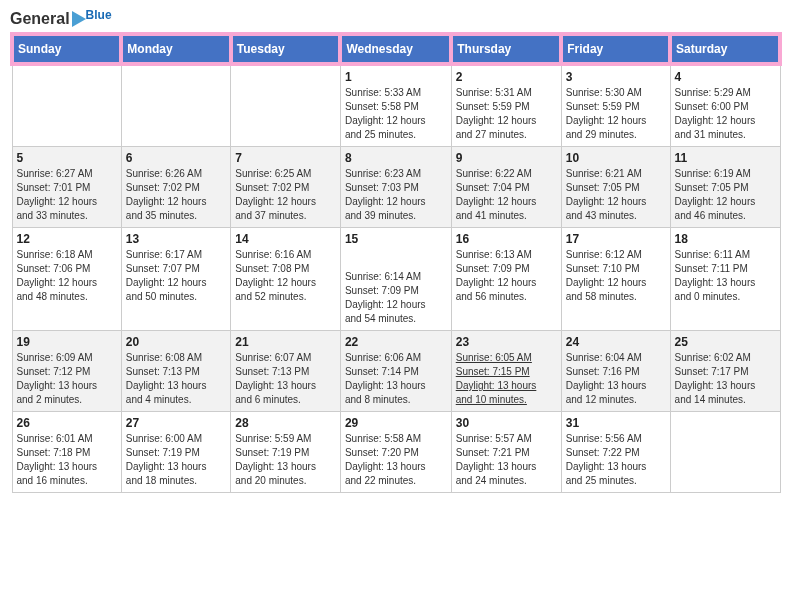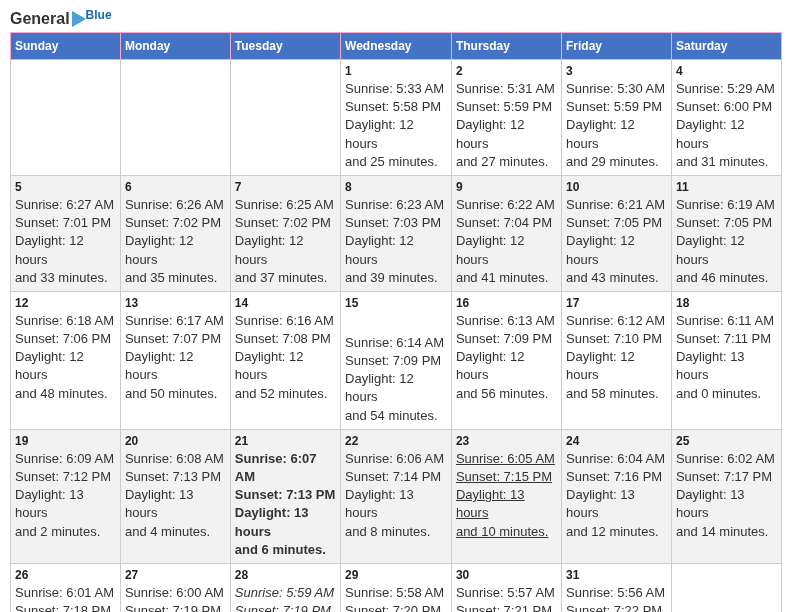--- a/index.html
+++ b/index.html
@@ -50,21 +50,21 @@
       border-collapse: collapse;
       border: 1px solid #ccc;
     }
     .calendar th {
       background-color: #4472c4;
       color: white;
       font-size: 12px;
       font-weight: bold;
       padding: 6px 4px;
       text-align: left;
-      border: 1px solid #f9a8d4;
+      border: 4px solid #f9a8d4;
     }
     .calendar td {
       vertical-align: top;
       border: 1px solid #ccc;
       padding: 4px;
       width: 113px;
       min-height: 80px;
       background: #fff;
       font-size: 10px;
       color: #333;
@@ -72,21 +72,21 @@
     .calendar tr:nth-child(even) td {
       background-color: #f2f2f2;
     }
     .day-number {
       font-size: 12px;
       font-weight: bold;
       color: #222;
       margin-bottom: 2px;
     }
     .day-info {
-      font-size: 13px;
+      font-size: 10px;
       line-height: 1.4;
       color: #333;
     }
     .empty-cell {
       background: #fff !important;
     }
   </style>
 </head>
 <body>
 
@@ -262,21 +262,21 @@
         </td>
         <td>
           <div class="day-number">20</div>
           <div class="day-info" style="white-space: pre-line;">Sunrise: 6:08 AM
 Sunset: 7:13 PM
 Daylight: 13 hours
 and 4 minutes.</div>
         </td>
         <td>
           <div class="day-number">21</div>
-          <div class="day-info" style="white-space: pre-line; font-weight: bold;">Sunrise: 6:07 AM
+          <div class="day-info" style="white-space: pre-line;">Sunrise: 6:07 AM
 Sunset: 7:13 PM
 Daylight: 13 hours
 and 6 minutes.</div>
         </td>
         <td>
           <div class="day-number">22</div>
           <div class="day-info" style="white-space: pre-line;">Sunrise: 6:06 AM
 Sunset: 7:14 PM
 Daylight: 13 hours
 and 8 minutes.</div>
@@ -313,21 +313,21 @@
         </td>
         <td>
           <div class="day-number">27</div>
           <div class="day-info" style="white-space: pre-line;">Sunrise: 6:00 AM
 Sunset: 7:19 PM
 Daylight: 13 hours
 and 18 minutes.</div>
         </td>
         <td>
           <div class="day-number">28</div>
-          <div class="day-info" style="white-space: pre-line; font-style: italic;">Sunrise: 5:59 AM
+          <div class="day-info" style="white-space: pre-line;">Sunrise: 5:59 AM
 Sunset: 7:19 PM
 Daylight: 13 hours
 and 20 minutes.</div>
         </td>
         <td>
           <div class="day-number">29</div>
           <div class="day-info" style="white-space: pre-line;">Sunrise: 5:58 AM
 Sunset: 7:20 PM
 Daylight: 13 hours
 and 22 minutes.</div>

